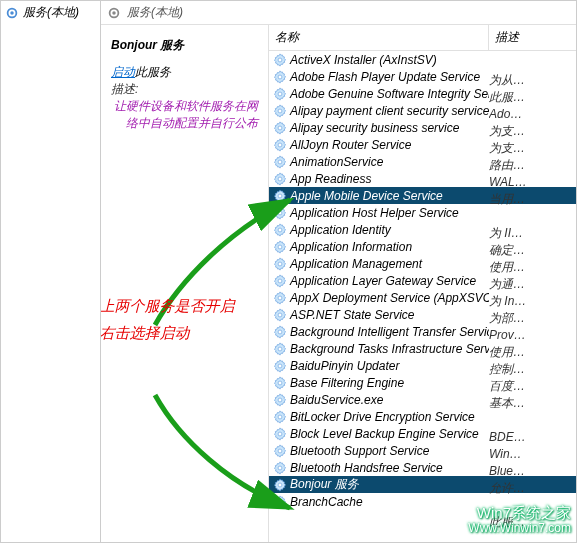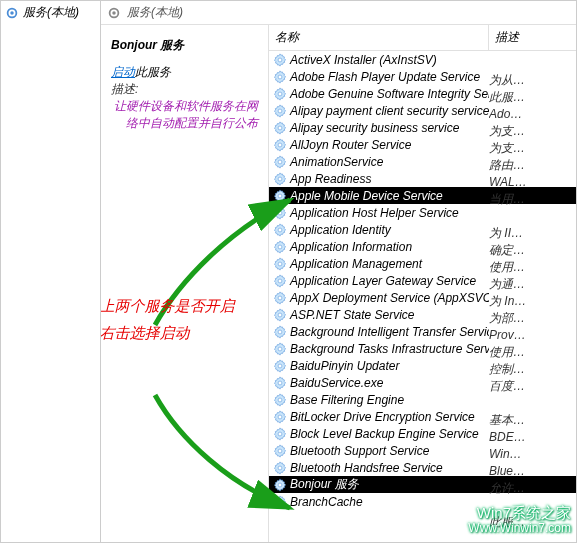--- a/index.html
+++ b/index.html
@@ -77,21 +77,21 @@
   .row {
     display: flex; align-items: center;
     height: 17px;
     padding: 0 4px;
     white-space: nowrap;
     font-size: 12px;
   }
   .row .nm { width: 216px; overflow: hidden; text-overflow: ellipsis; display: flex; align-items: center; gap: 3px; white-space: nowrap;}
   .row .ds { flex: 1; overflow: hidden; text-overflow: ellipsis; color: #333; white-space: nowrap; margin-top: 41px;}
   .row.selected {
-    background: #000000;
+    background: #0c4a6e;
     color: #fff;
   }
   .row.selected .ds { color: #fff; }
   .row .nm svg { flex-shrink: 0; }
   
   .gearicon { width: 14px; height: 14px; flex-shrink: 0;}
   
   svg.arrow { position: absolute; pointer-events: none; z-index: 2; }
   
   .wm {
@@ -340,33 +340,33 @@
                 <span>BaiduPinyin Updater</span>
               </div>
               <div class="ds">百度…</div>
             </div>
             <div class="row">
               <div class="nm">
                 <svg class="gearicon" viewBox="0 0 16 16">
                   <path d="M8 1l1 1.5 1.8-.3.5 1.8 1.8.5-.3 1.8L14.5 8l-1.5 1 .3 1.8-1.8.5-.5 1.8-1.8-.3L8 15l-1-1.5-1.8.3-.5-1.8-1.8-.5.3-1.8L1.5 8l1.5-1-.3-1.8 1.8-.5.5-1.8 1.8.3L8 1z" fill="#c9e5fb" stroke="#4a8cd6" stroke-width=".6"></path>
                   <circle cx="8" cy="8" r="2.2" fill="#fff" stroke="#4a8cd6" stroke-width=".6"></circle>
                 </svg>
+                <span>Base Filtering Engine</span>
+              </div>
+              <div class="ds">基本…</div>
+            </div>
+            <div class="row">
+              <div class="nm">
+                <svg class="gearicon" viewBox="0 0 16 16">
+                  <path d="M8 1l1 1.5 1.8-.3.5 1.8 1.8.5-.3 1.8L14.5 8l-1.5 1 .3 1.8-1.8.5-.5 1.8-1.8-.3L8 15l-1-1.5-1.8.3-.5-1.8-1.8-.5.3-1.8L1.5 8l1.5-1-.3-1.8 1.8-.5.5-1.8 1.8.3L8 1z" fill="#c9e5fb" stroke="#4a8cd6" stroke-width=".6"></path>
+                  <circle cx="8" cy="8" r="2.2" fill="#fff" stroke="#4a8cd6" stroke-width=".6"></circle>
+                </svg>
                 <span>BaiduService.exe</span>
               </div>
               <div class="ds"></div>
-            </div>
-            <div class="row">
-              <div class="nm">
-                <svg class="gearicon" viewBox="0 0 16 16">
-                  <path d="M8 1l1 1.5 1.8-.3.5 1.8 1.8.5-.3 1.8L14.5 8l-1.5 1 .3 1.8-1.8.5-.5 1.8-1.8-.3L8 15l-1-1.5-1.8.3-.5-1.8-1.8-.5.3-1.8L1.5 8l1.5-1-.3-1.8 1.8-.5.5-1.8 1.8.3L8 1z" fill="#c9e5fb" stroke="#4a8cd6" stroke-width=".6"></path>
-                  <circle cx="8" cy="8" r="2.2" fill="#fff" stroke="#4a8cd6" stroke-width=".6"></circle>
-                </svg>
-                <span>Base Filtering Engine</span>
-              </div>
-              <div class="ds">基本…</div>
             </div>
             <div class="row">
               <div class="nm">
                 <svg class="gearicon" viewBox="0 0 16 16">
                   <path d="M8 1l1 1.5 1.8-.3.5 1.8 1.8.5-.3 1.8L14.5 8l-1.5 1 .3 1.8-1.8.5-.5 1.8-1.8-.3L8 15l-1-1.5-1.8.3-.5-1.8-1.8-.5.3-1.8L1.5 8l1.5-1-.3-1.8 1.8-.5.5-1.8 1.8.3L8 1z" fill="#c9e5fb" stroke="#4a8cd6" stroke-width=".6"></path>
                   <circle cx="8" cy="8" r="2.2" fill="#fff" stroke="#4a8cd6" stroke-width=".6"></circle>
                 </svg>
                 <span>BitLocker Drive Encryption Service</span>
               </div>
               <div class="ds">BDE…</div>

